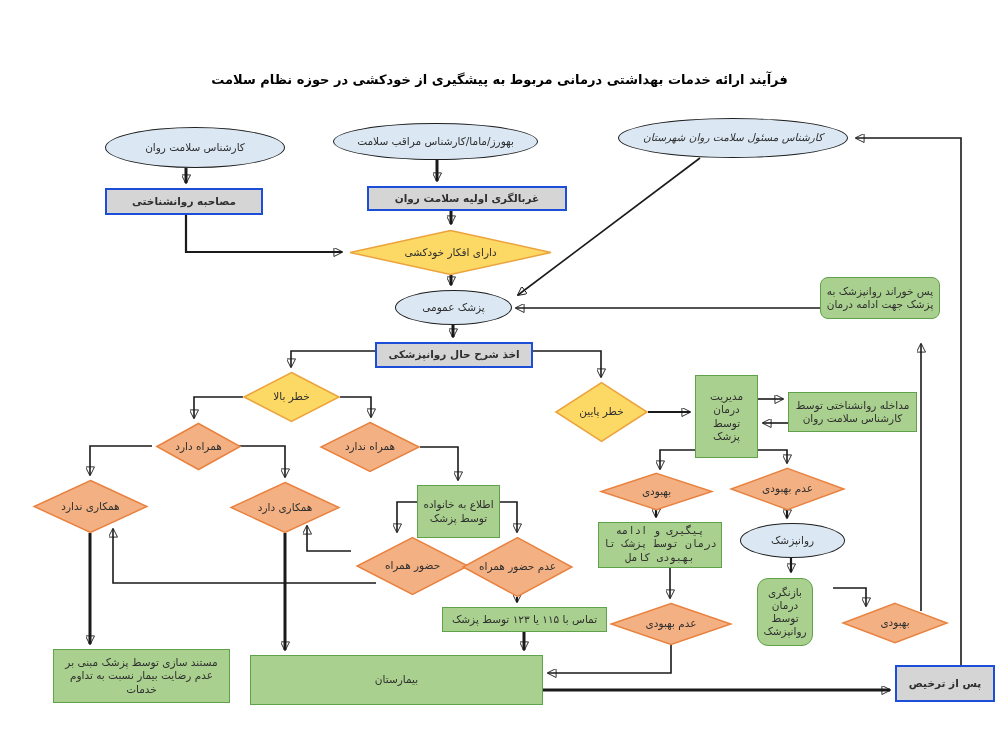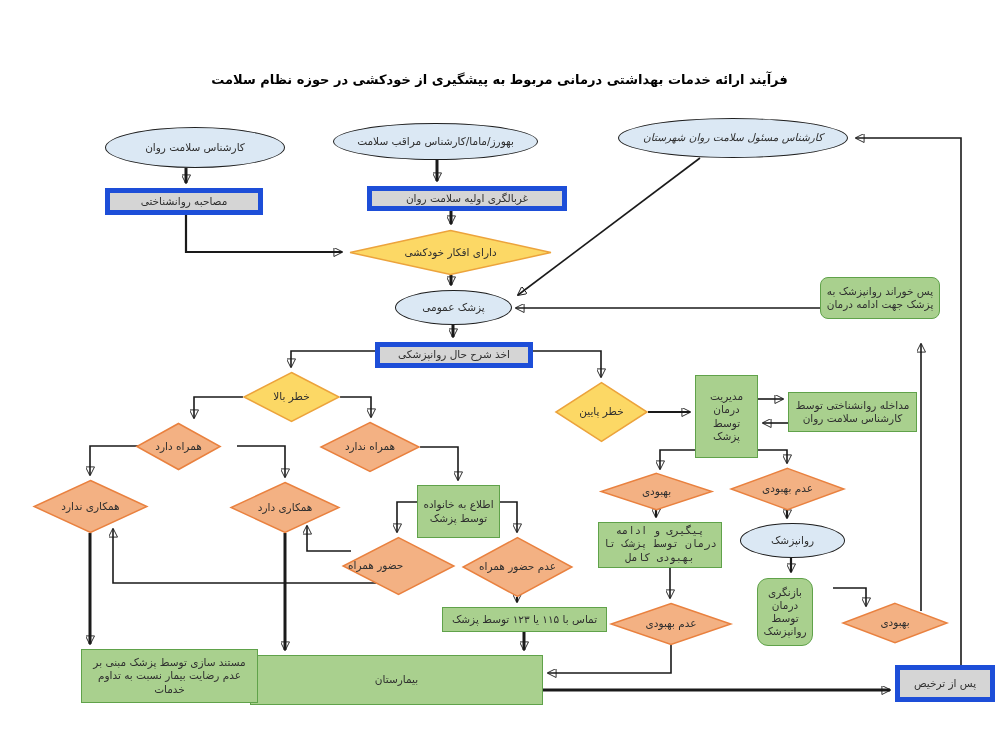--- a/index.html
+++ b/index.html
@@ -15,21 +15,22 @@
     position:absolute;display:flex;align-items:center;justify-content:center;
     text-align:center;font-size:10.5px;line-height:1.25;color:#2f2f2f;
     direction:rtl;box-sizing:border-box;padding:2px 4px;
   }
   .oval{
     background:var(--oval-fill,#dbe8f4);
     border:1.4px solid #1f1f1f;border-radius:50%;
   }
   .grey{
     background:var(--grey-fill,#d5d5d5);
-    border:5px solid #1d4ed8;
+    border:2px solid #1d4ed8;
+    font-weight:bold;
   }
   .green{
     background:var(--green-fill,#a9d08e);
     border:1.4px solid var(--green-border,#60a24a);
   }
   .diamond{background:transparent;padding:0;}
   .diamond > svg{position:absolute;left:0;top:0;width:100%;height:100%;overflow:visible;}
   .diamond .lbl{position:relative;z-index:1;padding:0 6px;}
   .dia-yellow polygon{fill:var(--yellow-fill,#fcd865);stroke:var(--yellow-border,#eca33c);}
   .dia-orange polygon{fill:var(--orange-fill,#f3b183);stroke:var(--orange-border,#e9813f);}
@@ -132,21 +133,21 @@
       </svg>
     <span class="lbl">خطر بالا</span>
   </div>
   <div class="node diamond dia-yellow" style="left:555px;top:382px;width:93px;height:60px;">
     <svg viewBox="0 0 100 100" preserveAspectRatio="none">
         <polygon points="50,1 99,50 50,99 1,50" vector-effect="non-scaling-stroke" stroke-width="1.5"></polygon>
       </svg>
     <span class="lbl">خطر پایین</span>
   </div>
 
-  <div class="node diamond dia-orange" style="left:136px;top:423px;width:85px;height:47px;">
+  <div class="node diamond dia-orange" style="left:156px;top:423px;width:85px;height:47px;">
     <svg viewBox="0 0 100 100" preserveAspectRatio="none">
         <polygon points="50,1 99,50 50,99 1,50" vector-effect="non-scaling-stroke" stroke-width="1.5"></polygon>
       </svg>
     <span class="lbl">همراه دارد</span>
   </div>
   <div class="node diamond dia-orange" style="left:320px;top:422px;width:100px;height:50px;">
     <svg viewBox="0 0 100 100" preserveAspectRatio="none">
         <polygon points="50,1 99,50 50,99 1,50" vector-effect="non-scaling-stroke" stroke-width="1.5"></polygon>
       </svg>
     <span class="lbl">همراه ندارد</span>
@@ -156,21 +157,21 @@
         <polygon points="50,1 99,50 50,99 1,50" vector-effect="non-scaling-stroke" stroke-width="1.5"></polygon>
       </svg>
     <span class="lbl">همکاری ندارد</span>
   </div>
   <div class="node diamond dia-orange" style="left:230px;top:482px;width:110px;height:51px;">
     <svg viewBox="0 0 100 100" preserveAspectRatio="none">
         <polygon points="50,1 99,50 50,99 1,50" vector-effect="non-scaling-stroke" stroke-width="1.5"></polygon>
       </svg>
     <span class="lbl">همکاری دارد</span>
   </div>
-  <div class="node diamond dia-orange" style="left:342px;top:537px;width:113px;height:58px;justify-content:flex-end;">
+  <div class="node diamond dia-orange" style="left:356px;top:537px;width:113px;height:58px;">
     <svg viewBox="0 0 100 100" preserveAspectRatio="none">
         <polygon points="50,1 99,50 50,99 1,50" vector-effect="non-scaling-stroke" stroke-width="1.5"></polygon>
       </svg>
     <span class="lbl">حضور همراه</span>
   </div>
   <div class="node diamond dia-orange" style="left:462px;top:537px;width:111px;height:60px;">
     <svg viewBox="0 0 100 100" preserveAspectRatio="none">
         <polygon points="50,1 99,50 50,99 1,50" vector-effect="non-scaling-stroke" stroke-width="1.5"></polygon>
       </svg>
     <span class="lbl">عدم حضور همراه</span>
@@ -208,21 +209,21 @@
   </div>
   <div class="node green" style="left:417px;top:485px;width:83px;height:53px;">
     <span>اطلاع به خانواده توسط پزشک</span>
   </div>
   <div class="node green" style="left:442px;top:607px;width:165px;height:25px;">
     <span>تماس با ۱۱۵ یا ۱۲۳ توسط پزشک</span>
   </div>
   <div class="node green" style="left:250px;top:655px;width:293px;height:50px;">
     <span>بیمارستان</span>
   </div>
-  <div class="node green" style="left:53px;top:649px;width:177px;height:54px;margin-left:28px;">
+  <div class="node green" style="left:53px;top:649px;width:177px;height:54px;">
     <span>مستند سازی توسط پزشک مبنی بر عدم رضایت بیمار نسبت به تداوم خدمات</span>
   </div>
   <div class="node green" style="left:598px;top:522px;width:124px;height:46px;font-family:Liberation Mono, monospace;">
     <span>پیگیری و ادامه درمان توسط پزشک تا بهبودی کامل</span>
   </div>
   <div class="node green" style="left:757px;top:578px;width:56px;height:68px;border-radius:11px;">
     <span>بازنگری درمان توسط روانپزشک</span>
   </div>
   <div class="node green" style="left:820px;top:277px;width:120px;height:42px;border-radius:8px;">
     <span>پس خوراند روانپزشک به پزشک جهت ادامه درمان</span>

